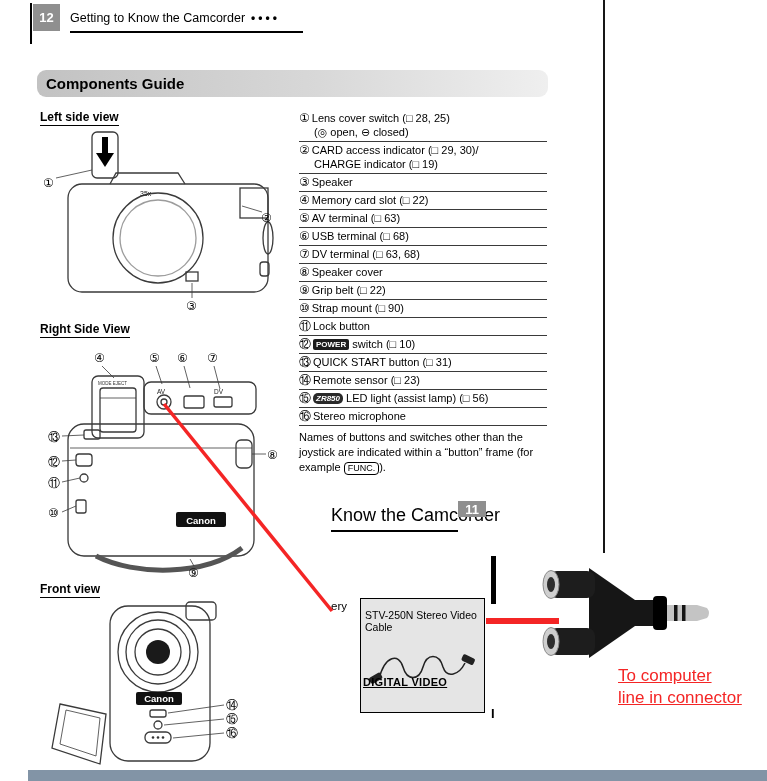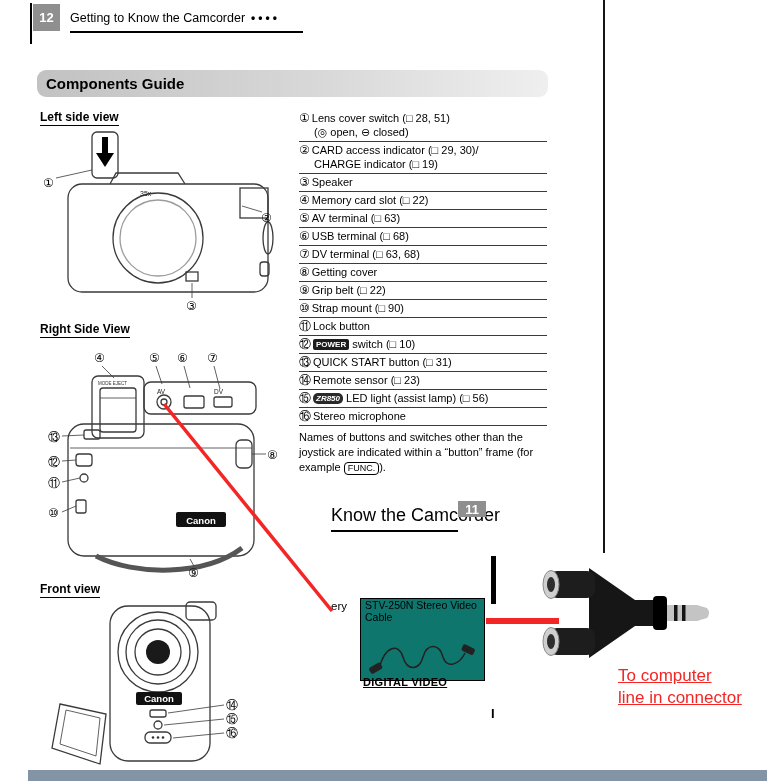--- a/index.html
+++ b/index.html
@@ -84,22 +84,22 @@
     width:28px; height:16px; background:var(--tab-gray,#8f8f8f);
     color:#fff; font-weight:bold; font-size:13px;
     display:flex; align-items:center; justify-content:center;
   }
 
   
   #white-patch { left:330px; top:550px; width:164px; height:60px; background:#fff; }
   #black-bar { left:491px; top:556px; width:5px; height:48px; background:#000; }
   #partial-ery { left:331px; top:600px; font-size:11.5px; }
   #inset-box {
-    left:360px; top:598px; width:125px; height:83px;
-    border:1.5px solid #000; background:#0f766e; padding:0 4px;
+    left:360px; top:598px; width:125px; height:115px;
+    border:1.5px solid #000; background:#e5e5e5; padding:10px 4px;
   }
   .inset-title { font-size:10.5px; line-height:12px; }
   #digital-video { left:363px; top:676px; font-size:11px; font-weight:600; letter-spacing:0.3px;text-decoration:underline; }
   #right-partial { left:491px; top:706px; font-size:13px; font-weight:bold; }
 
   #adapter-svg { left:533px; top:556px; }
 
   #red-overlay { left:0; top:0; pointer-events:none; }
   #red-caption {
     left:618px; top:665px; color:var(--accent-red,#f42525);
@@ -211,28 +211,28 @@
     <polygon points="18,114 52,122 48,160 12,148" class="ld"></polygon>
     <line x1="176" y1="109" x2="120" y2="117" class="ld"></line>
     <line x1="176" y1="123" x2="116" y2="129" class="ld"></line>
     <line x1="176" y1="137" x2="125" y2="142" class="ld"></line>
     <text x="178" y="113" class="cn">⑭</text>
     <text x="178" y="127" class="cn">⑮</text>
     <text x="178" y="141" class="cn">⑯</text>
   </svg>
 
   <div class="abs" id="components-list">
-      <div class="comp-row"><span class="cnum">①</span><span>Lens cover switch (□ 28, 51)</span><div class="comp-line2">(◎ open, ⊖ closed)</div></div>
+      <div class="comp-row"><span class="cnum">①</span><span>Lens cover switch (□ 28, 25)</span><div class="comp-line2">(◎ open, ⊖ closed)</div></div>
       <div class="comp-row"><span class="cnum">②</span><span>CARD access indicator (□ 29, 30)/</span><div class="comp-line2">CHARGE indicator (□ 19)</div></div>
       <div class="comp-row"><span class="cnum">③</span><span>Speaker</span></div>
       <div class="comp-row"><span class="cnum">④</span><span>Memory card slot (□ 22)</span></div>
       <div class="comp-row"><span class="cnum">⑤</span><span>AV terminal (□ 63)</span></div>
       <div class="comp-row"><span class="cnum">⑥</span><span>USB terminal (□ 68)</span></div>
       <div class="comp-row"><span class="cnum">⑦</span><span>DV terminal (□ 63, 68)</span></div>
-      <div class="comp-row"><span class="cnum">⑧</span><span>Getting cover</span></div>
+      <div class="comp-row"><span class="cnum">⑧</span><span>Speaker cover</span></div>
       <div class="comp-row"><span class="cnum">⑨</span><span>Grip belt (□ 22)</span></div>
       <div class="comp-row"><span class="cnum">⑩</span><span>Strap mount (□ 90)</span></div>
       <div class="comp-row"><span class="cnum">⑪</span><span>Lock button</span></div>
       <div class="comp-row"><span class="cnum">⑫</span><span class="badge">POWER</span><span> switch (□ 10)</span></div>
       <div class="comp-row"><span class="cnum">⑬</span><span>QUICK START button (□ 31)</span></div>
       <div class="comp-row"><span class="cnum">⑭</span><span>Remote sensor (□ 23)</span></div>
       <div class="comp-row"><span class="cnum">⑮</span><span class="badge badge-dark">ZR850</span><span> LED light (assist lamp) (□ 56)</span></div>
       <div class="comp-row"><span class="cnum">⑯</span><span>Stereo microphone</span></div>
     </div>
 

